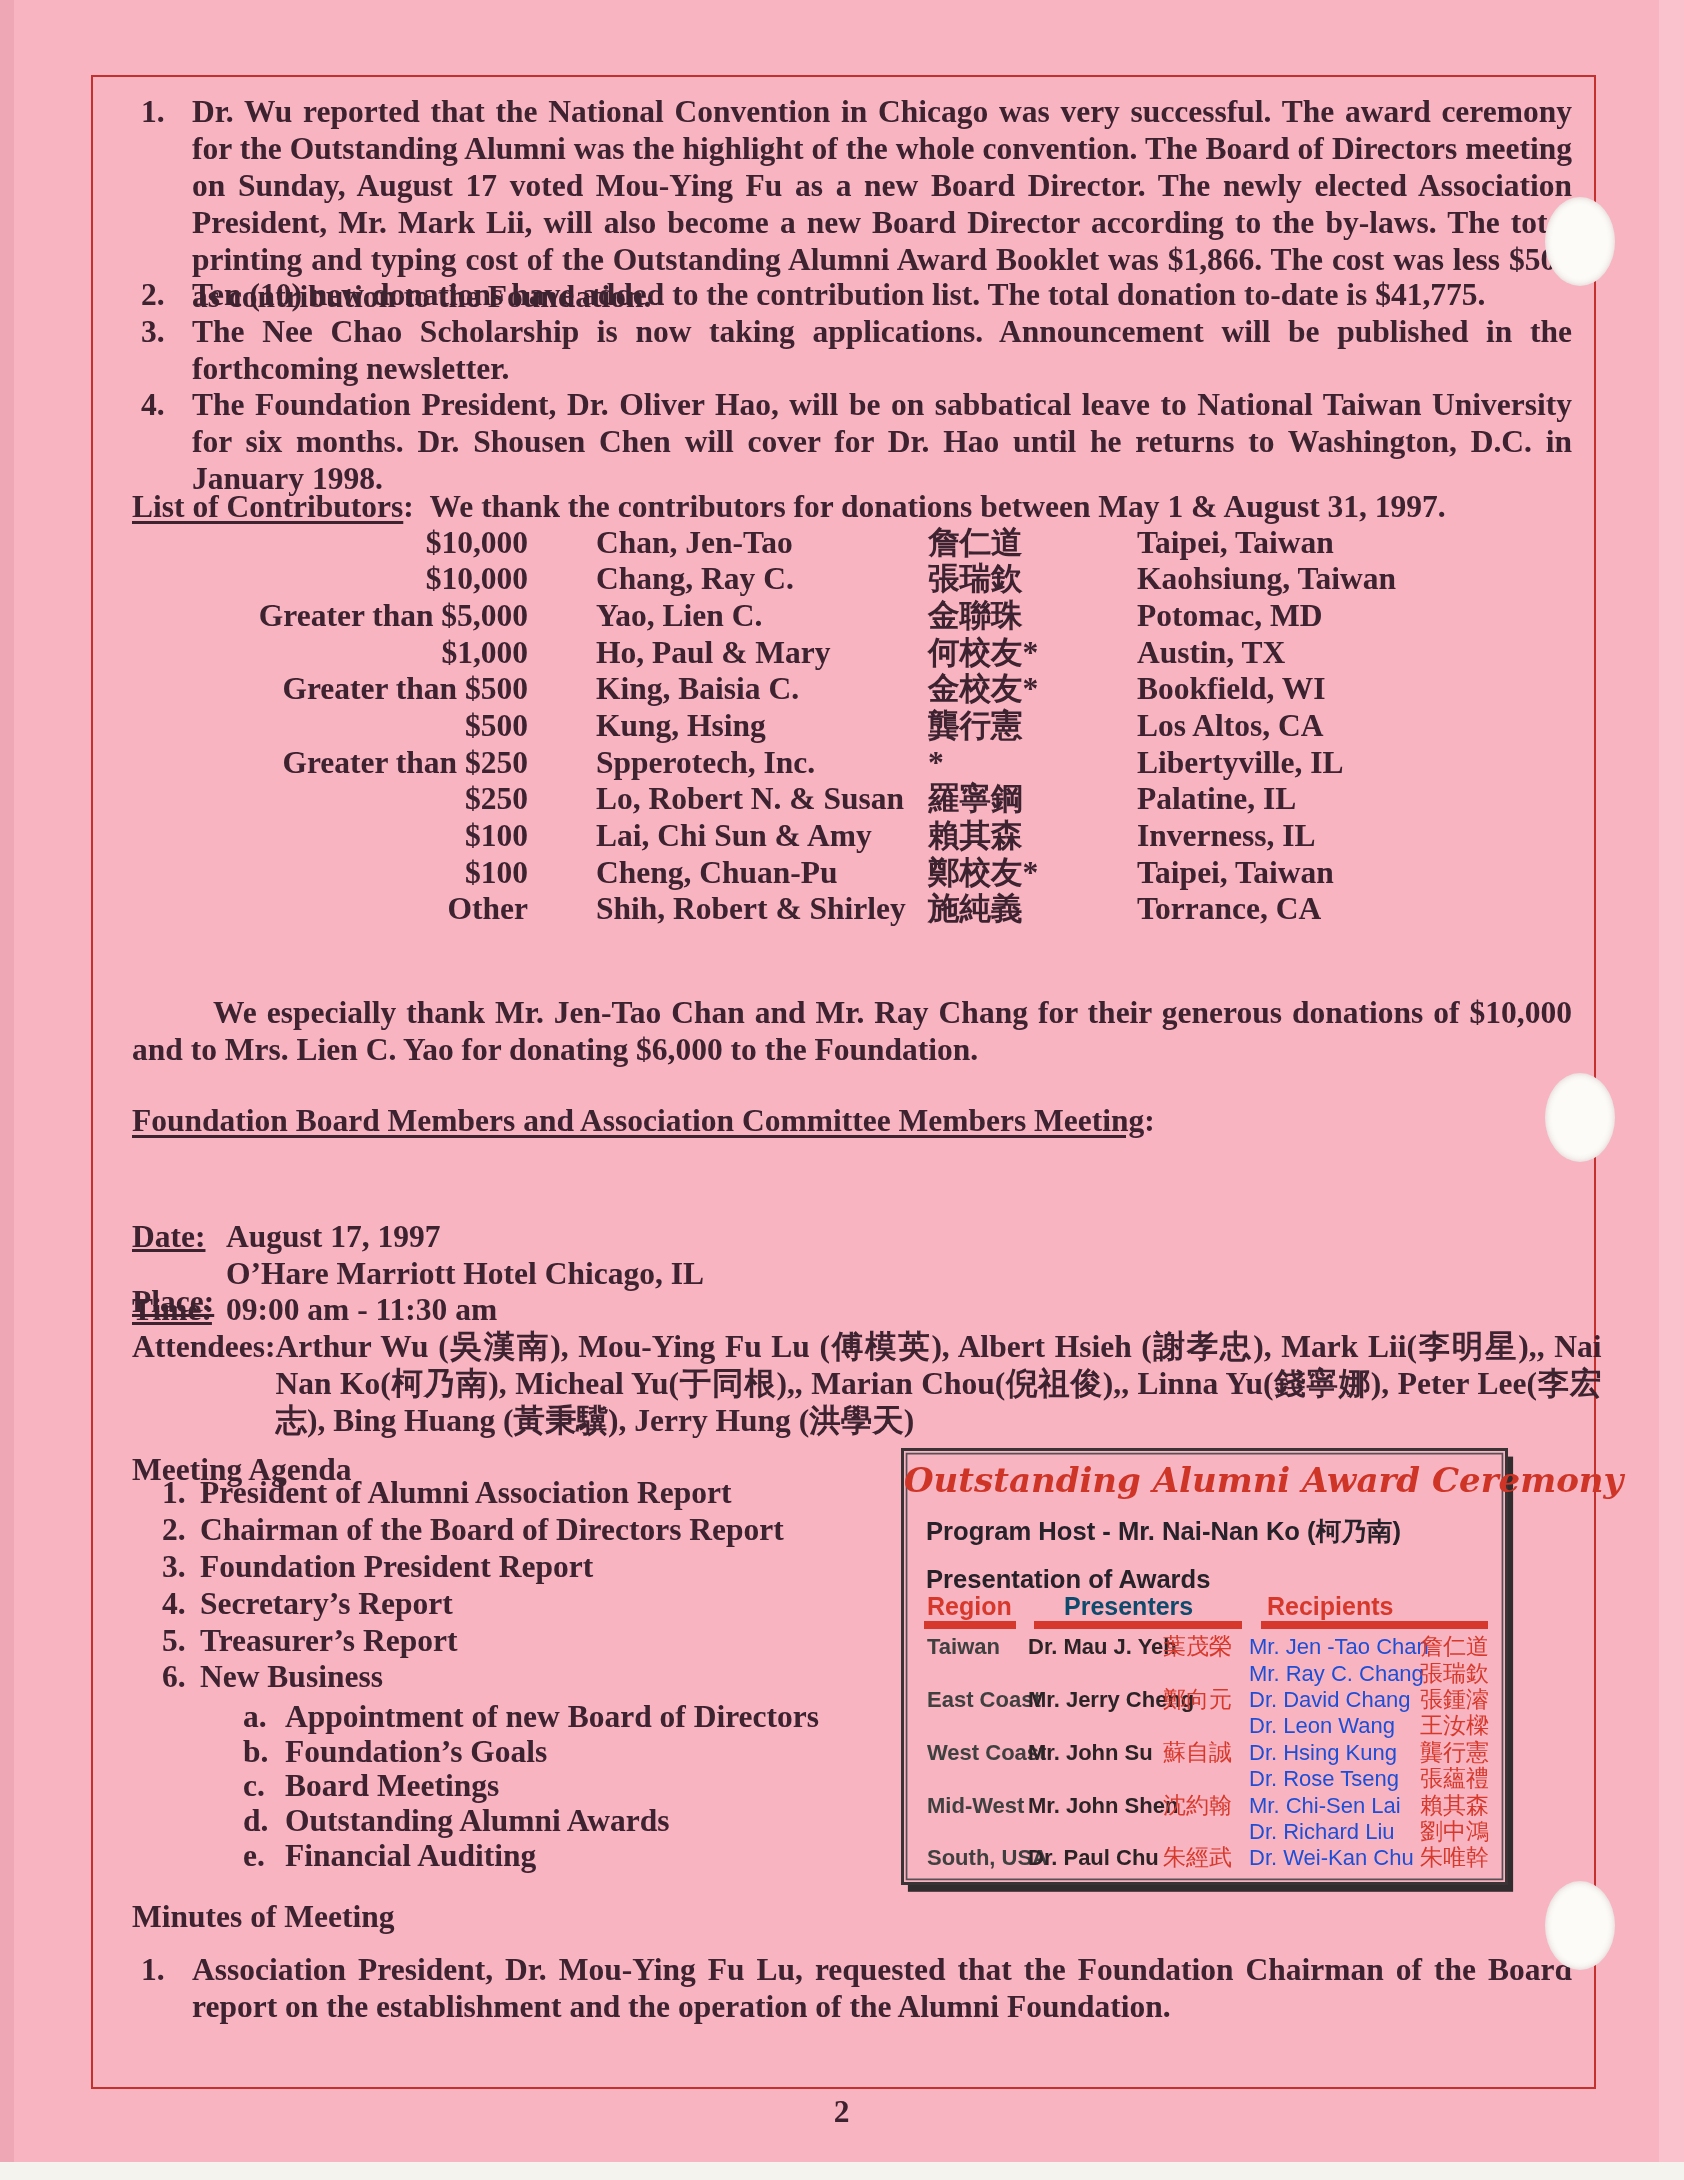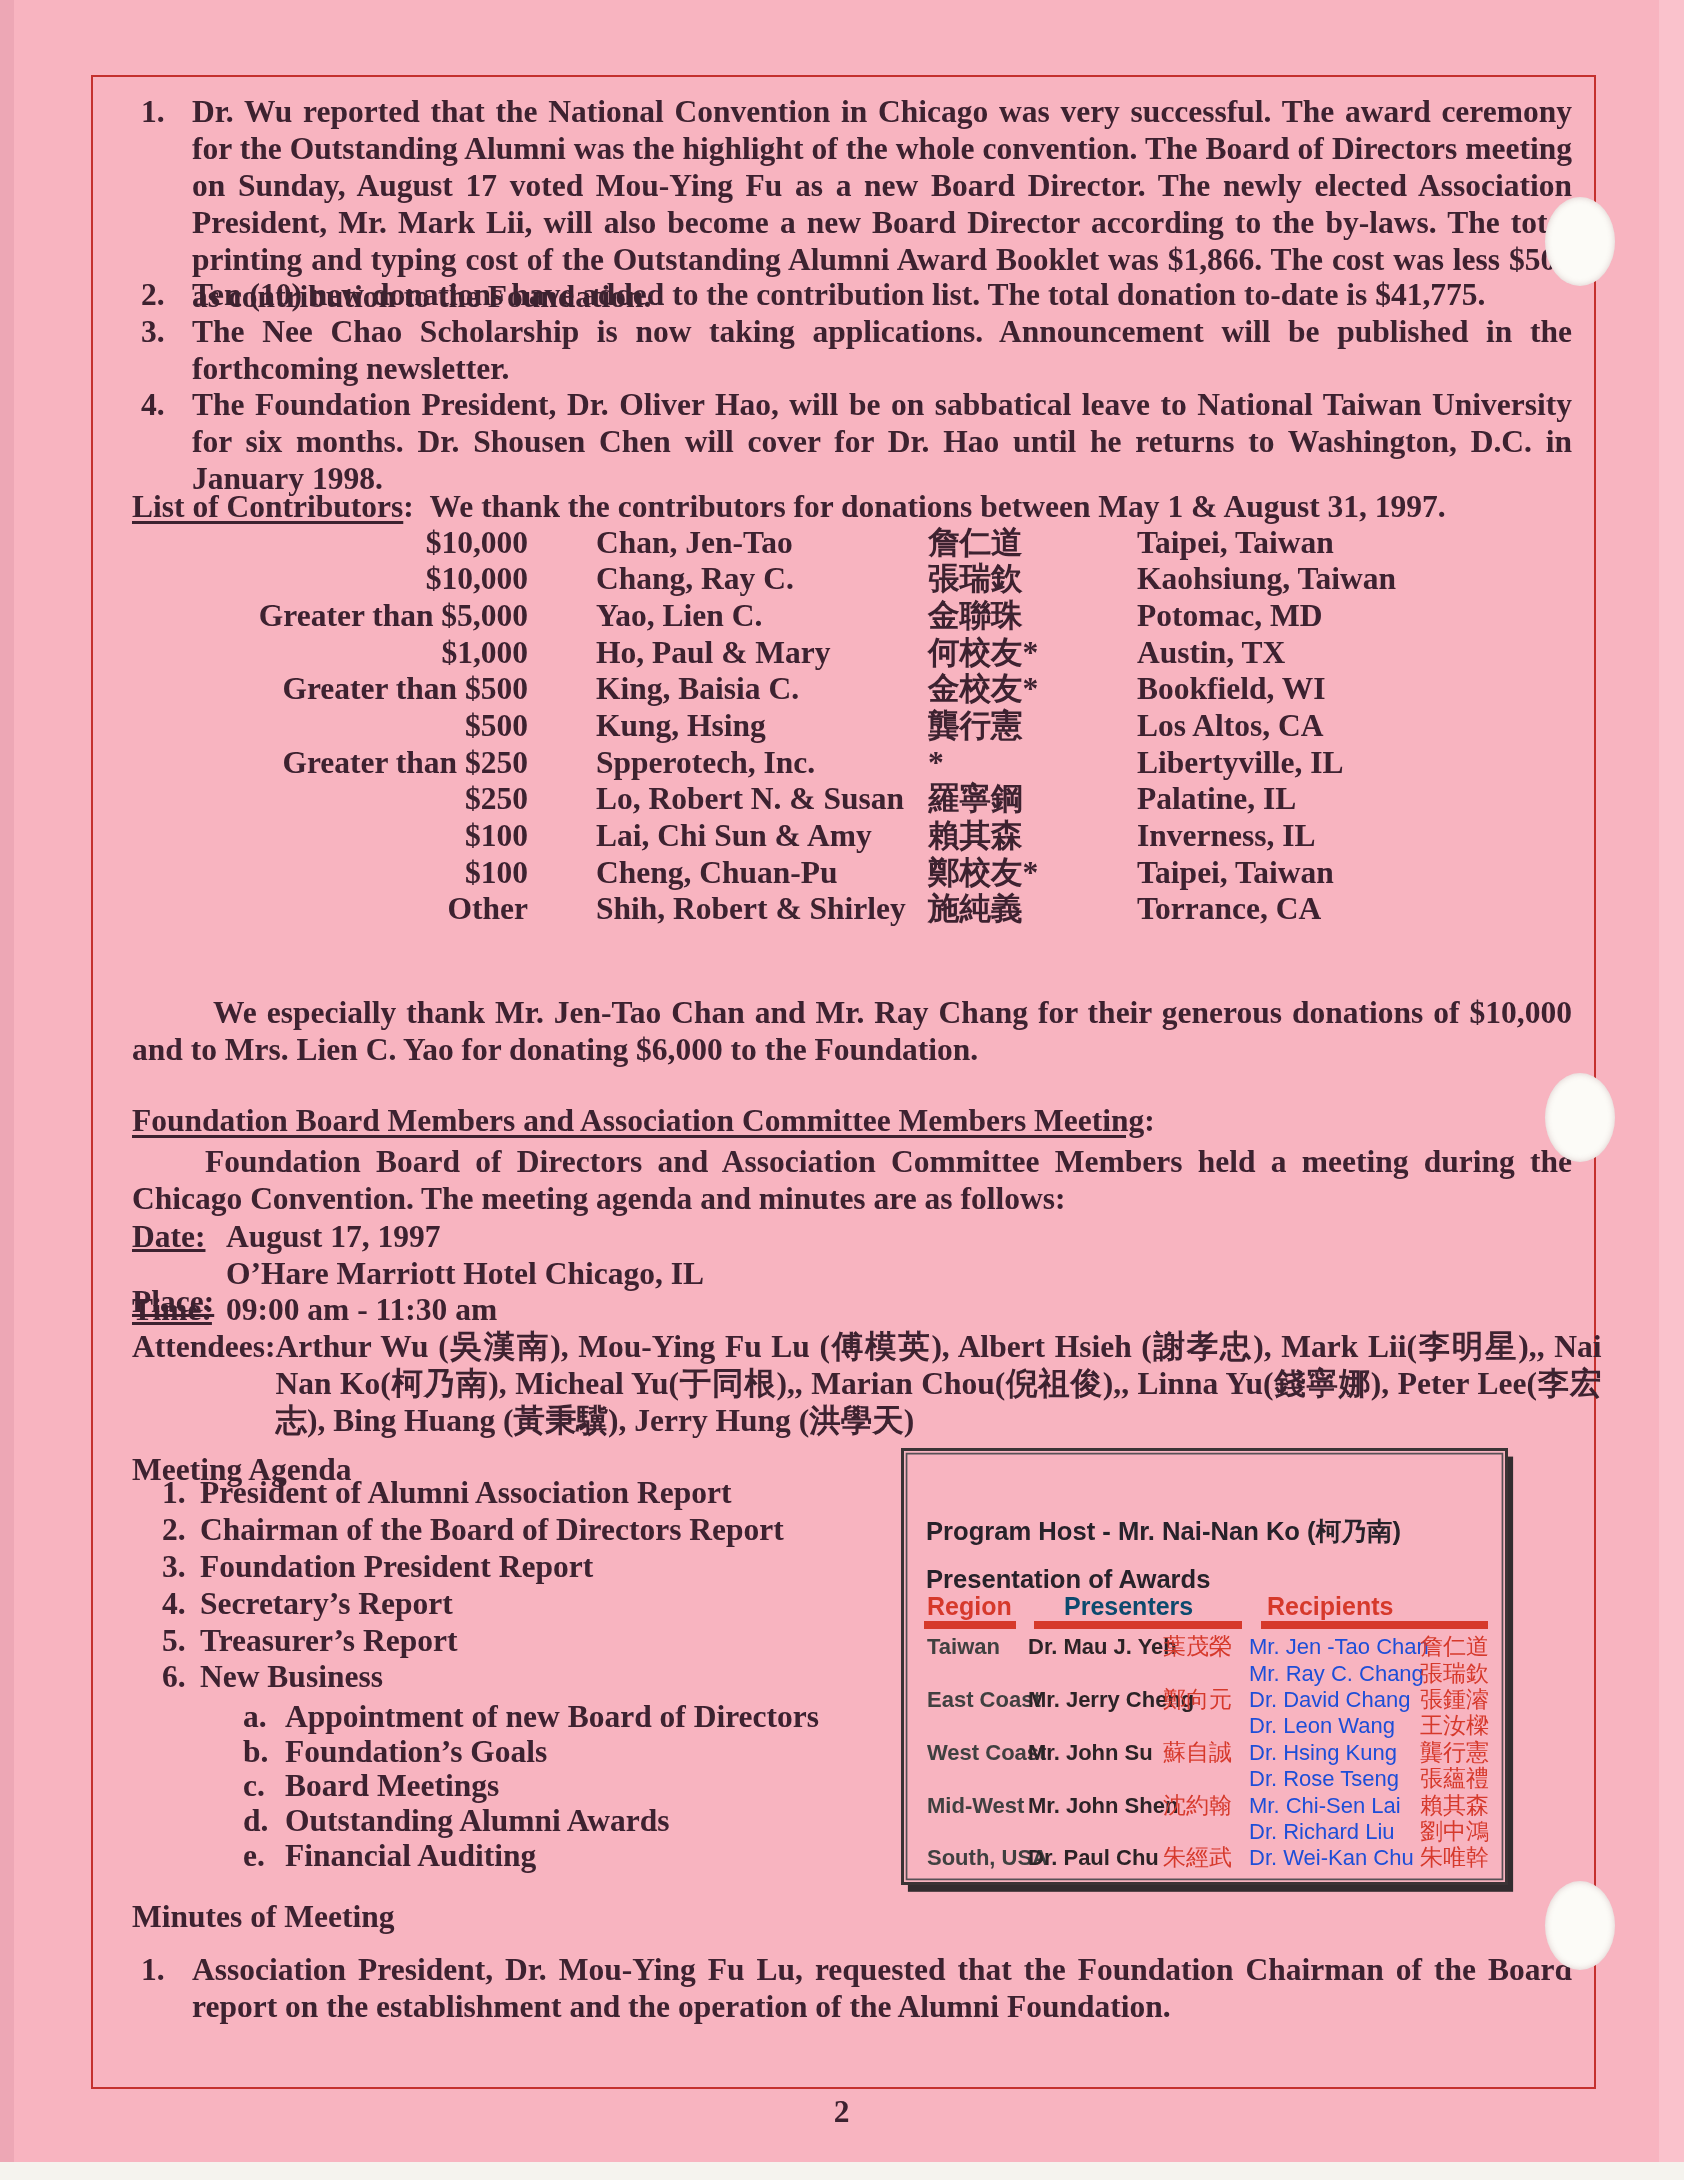--- a/index.html
+++ b/index.html
@@ -153,21 +153,20 @@
     <span class="nm">Shih, Robert &amp; Shirley</span>
     <span class="cnm">施純義</span>
     <span class="loc">Torrance, CA</span>
   </div>
 
   <div class="para bt" style="top:994px;text-indent:81px">We especially thank Mr. Jen-Tao Chan and Mr. Ray Chang for their generous donations of $10,000 and to Mrs. Lien C. Yao for donating $6,000 to the Foundation.</div>
 
   <div class="bt" style="position:absolute;left:132px;top:1102px;white-space:nowrap">
     <span class="heading underlined">Foundation Board Members and Association Committee Members Meeting</span><span class="heading">:</span>
   </div>
-  <div class="para bt" style="top:1143px;text-indent:73px">Foundation Board of Directors and Association Committee Members held a meeting during the Chicago Convention.  The meeting agenda and minutes are as follows:</div>
 
   <div class="bt fld-label" style="top:1218px">Date:</div>
   <div class="bt fld-value" style="top:1218px">August 17, 1997</div>
   <div class="bt fld-label" style="top:1283px">Place:</div>
   <div class="bt fld-value" style="top:1255px">O’Hare Marriott Hotel Chicago, IL</div>
   <div class="bt fld-label" style="top:1291px">Time:</div>
   <div class="bt fld-value" style="top:1291px">09:00 am - 11:30 am</div>
 
   <div class="att-row bt">
     <span class="att-label">Attendees:</span>
@@ -194,20 +193,21 @@
   <div class="bt sub-letter" style="top:1733px">b.</div>
   <div class="bt sub-text" style="top:1733px">Foundation’s Goals</div>
   <div class="bt sub-letter" style="top:1767px">c.</div>
   <div class="bt sub-text" style="top:1767px">Board Meetings</div>
   <div class="bt sub-letter" style="top:1802px">d.</div>
   <div class="bt sub-text" style="top:1802px">Outstanding Alumni Awards</div>
   <div class="bt sub-letter" style="top:1837px">e.</div>
   <div class="bt sub-text" style="top:1837px">Financial Auditing</div>
 
   <div class="award-box">
+    <div class="aw-title">Outstanding Alumni Award Ceremony</div>
     <div class="aw-host aw-sans">Program Host - Mr. Nai-Nan Ko (柯乃南)</div>
     <div class="aw-pres aw-sans">Presentation of Awards</div>
     <div class="aw-hdr aw-sans" style="left:23px;color:#d6392b">Region</div>
     <div class="aw-hdr aw-sans" style="left:160px;color:#0c4a6e">Presenters</div>
     <div class="aw-hdr aw-sans" style="left:363px;color:#d6392b">Recipients</div>
     <div class="aw-bar" style="left:19.6px;width:92px"></div>
     <div class="aw-bar" style="left:130px;width:208px"></div>
     <div class="aw-bar" style="left:357px;width:227px"></div>
 
     <div class="aw-line" style="top:183px">

